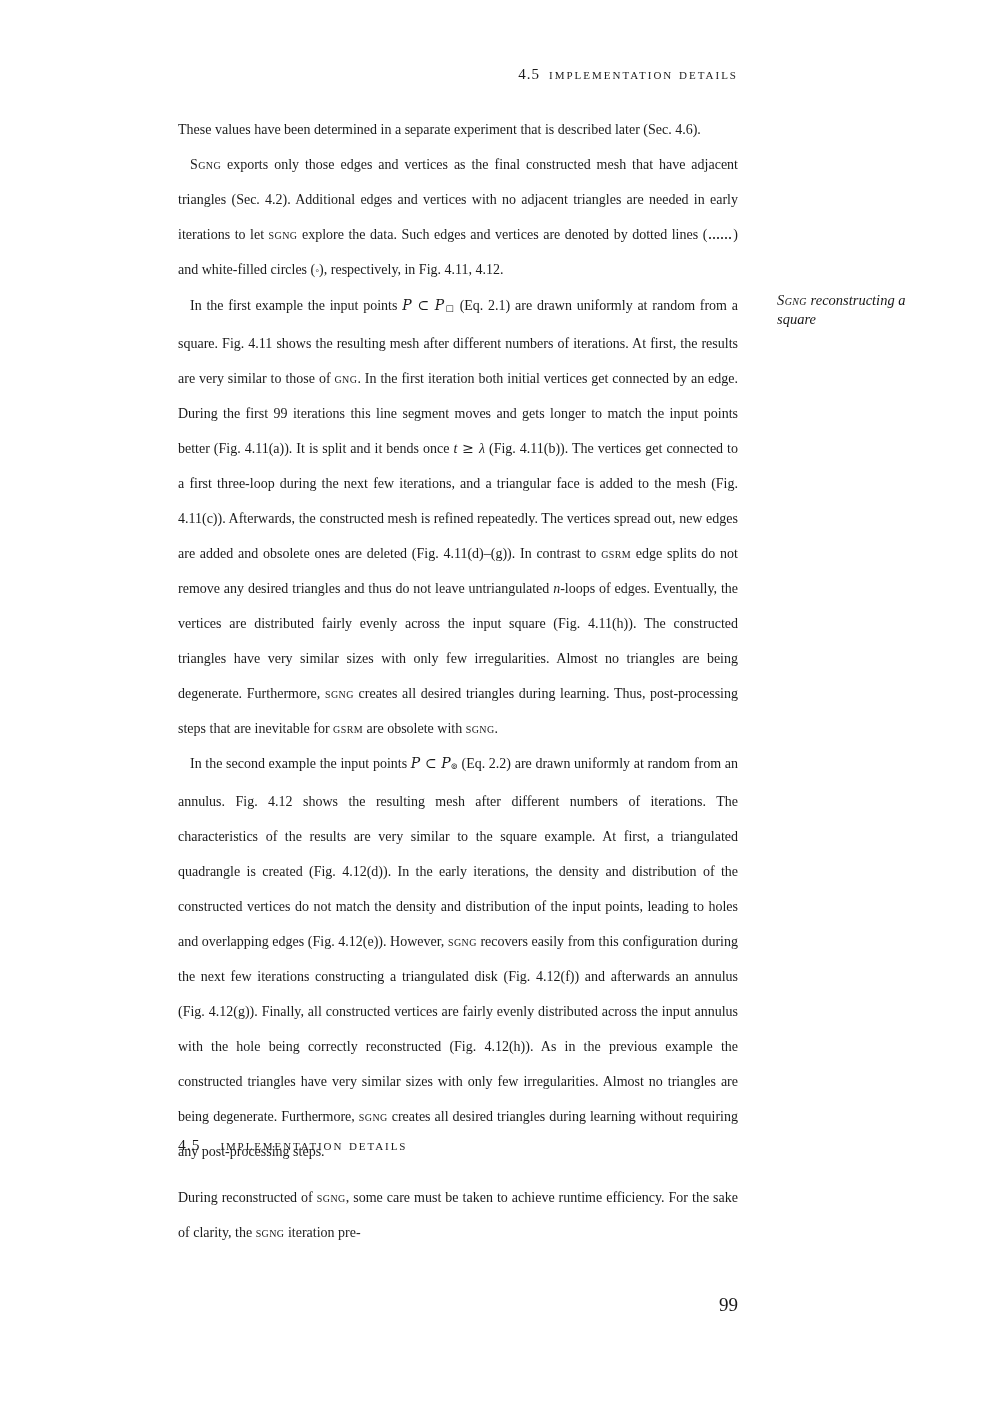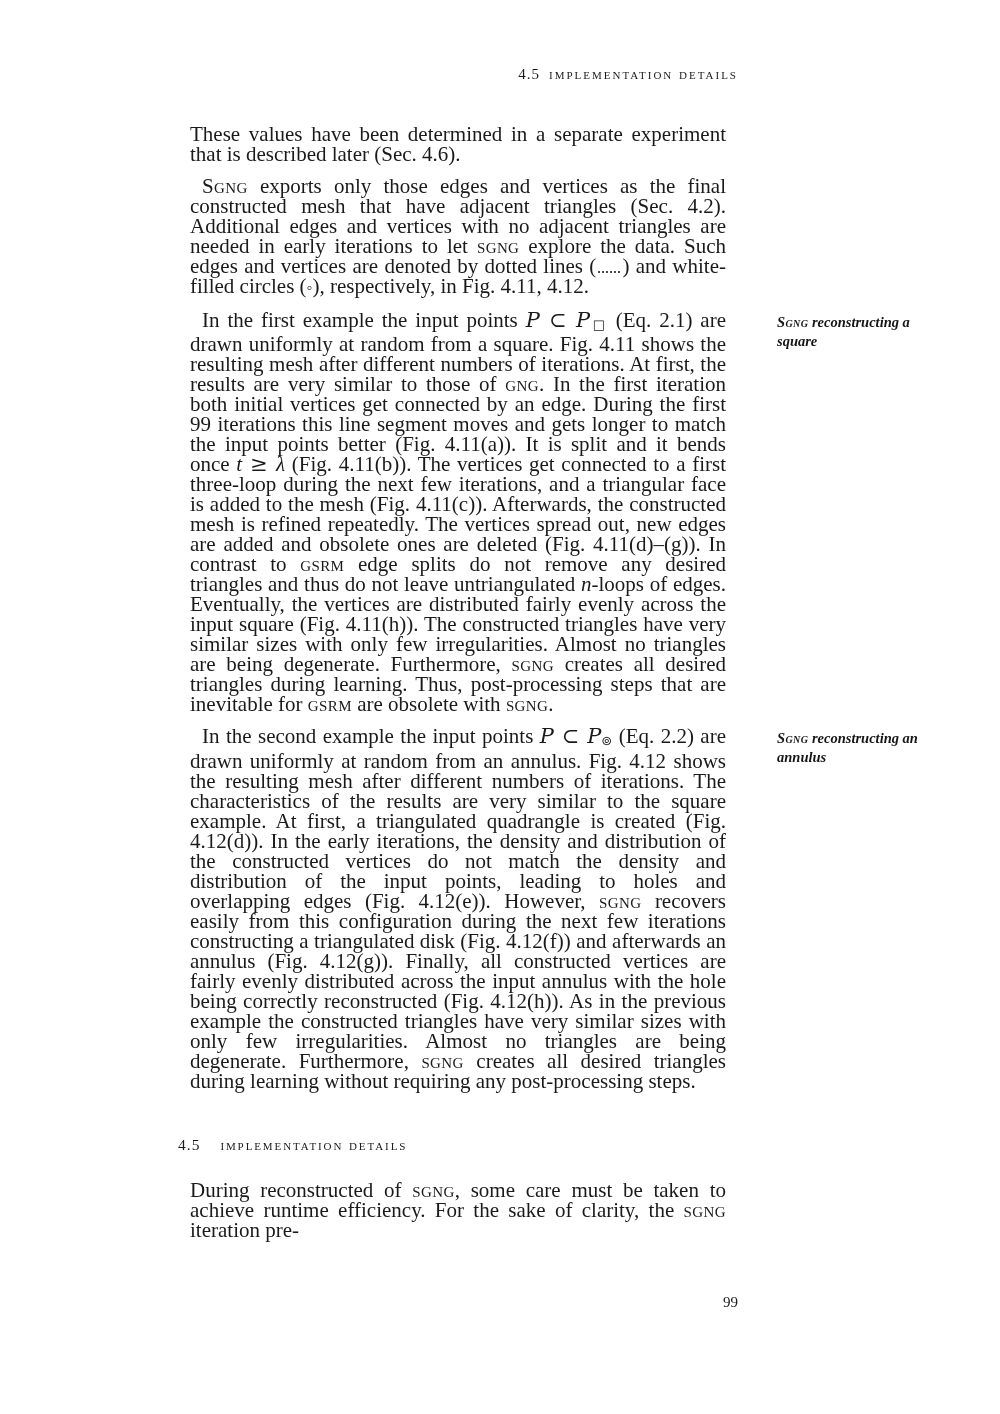--- a/index.html
+++ b/index.html
@@ -24,40 +24,39 @@
   }
   .head-num { letter-spacing: 1px; margin-right: 9px; }
   .smallcaps { font-variant: small-caps; }
   .text-block {
     position: absolute;
     top: 112px;
     left: 178px;
     width: 560px;
   }
   .para {
-    margin: 12px;
-    font-size: 21px;
-    line-height: 20px;
+    margin: 0;
+    font-size: 14px;
+    line-height: 35px;
     text-align: justify;
     text-indent: 12px;
   }
   .para.noindent { text-indent: 0; }
   .para-wrap { position: relative; }
   .margin-note {
     position: absolute;
     top: 3px;
     left: 599px;
     width: 150px;
     font-size: 14.5px;
     line-height: 19px;
     font-style: italic;
     text-align: left;
     text-indent: 0;
     color: #161616;
-    font-weight: bold;
   }
   .bottom-block {
     position: absolute;
     top: 1136px;
     left: 178px;
     width: 560px;
   }
   .section-heading {
     margin: 0;
     font-size: 15.5px;
@@ -66,21 +65,21 @@
     white-space: nowrap;
   }
   .sec-num { margin-right: 20px; letter-spacing: 1px; }
   .bottom-block .para { margin-top: 26px; }
   .page-number {
     position: absolute;
     top: 1294px;
     left: 178px;
     width: 560px;
     text-align: right;
-    font-size: 15px;
+    font-size: 19px;
   }
   
   .seg-sc { font-variant: small-caps; letter-spacing: 0.4px; }
   .seg-it { font-style: italic; }
   .seg-mathcal { font-style: italic; font-family: "DejaVu Serif", serif; }
   .seg-math { font-family: "DejaVu Serif", "DejaVu Sans", serif; }
   .seg-msub {
     font-size: 0.62em;
     vertical-align: -0.12em;
     font-family: "DejaVu Sans", "DejaVu Serif", sans-serif;
@@ -107,21 +106,20 @@
     <p class="para noindent"><span>These values have been determined in a separate experiment that is described later (Sec. 4.6).</span></p>
     <p class="para"><span class="seg-sc">Sgng</span><span> exports only those edges and vertices as the final constructed mesh that have adjacent triangles (Sec. 4.2).  Additional edges and vertices with no adjacent triangles are needed in early iterations to let </span><span class="seg-sc">sgng</span><span> explore the data. Such edges and vertices are denoted by dotted lines (</span><span class="seg-dotline"></span><span>) and white-filled circles (</span><span class="seg-circ">◦</span><span>), respectively, in Fig. 4.11, 4.12.</span></p>
 
     <div class="para-wrap">
       <p class="para"><span>In the first example the input points </span><span class="seg-mathcal">P</span><span class="seg-math"> ⊂ </span><span class="seg-mathcal">P</span><span class="seg-msub">□</span><span> (Eq. 2.1) are drawn uniformly at random from a square.  Fig. 4.11 shows the resulting mesh after different numbers of iterations. At first, the results are very similar to those of </span><span class="seg-sc">gng</span><span>. In the first iteration both initial vertices get connected by an edge. During the first 99 iterations this line segment moves and gets longer to match the input points better (Fig. 4.11(a)). It is split and it bends once </span><span class="seg-it">t</span><span class="seg-math"> ≥ </span><span class="seg-it">λ</span><span> (Fig. 4.11(b)).  The vertices get connected to a first three-loop during the next few iterations, and a triangular face is added to the mesh (Fig. 4.11(c)).  Afterwards, the constructed mesh is refined repeatedly. The vertices spread out, new edges are added and obsolete ones are deleted (Fig. 4.11(d)–(g)). In contrast to </span><span class="seg-sc">gsrm</span><span> edge splits do not remove any desired triangles and thus do not leave untriangulated </span><span class="seg-it">n</span><span>-loops of edges. Eventually, the vertices are distributed fairly evenly across the input square (Fig. 4.11(h)). The constructed triangles have very similar sizes with only few irregularities.  Almost no triangles are being degenerate. Furthermore, </span><span class="seg-sc">sgng</span><span> creates all desired triangles during learning.  Thus, post-processing steps that are inevitable for </span><span class="seg-sc">gsrm</span><span> are obsolete with </span><span class="seg-sc">sgng</span><span>.</span></p>
       <aside class="margin-note"><span class="seg-sc">Sgng</span><span> reconstructing a square</span></aside>
     </div>
 
     <div class="para-wrap">
       <p class="para"><span>In the second example the input points </span><span class="seg-mathcal">P</span><span class="seg-math"> ⊂ </span><span class="seg-mathcal">P</span><span class="seg-msub">⊚</span><span> (Eq.  2.2) are drawn uniformly at random from an annulus.  Fig. 4.12 shows the resulting mesh after different numbers of iterations. The characteristics of the results are very similar to the square example.  At first, a triangulated quadrangle is created (Fig. 4.12(d)). In the early iterations, the density and distribution of the constructed vertices do not match the density and distribution of the input points, leading to holes and overlapping edges (Fig. 4.12(e)).  However, </span><span class="seg-sc">sgng</span><span> recovers easily from this configuration during the next few iterations constructing a triangulated disk (Fig. 4.12(f)) and afterwards an annulus (Fig. 4.12(g)). Finally, all constructed vertices are fairly evenly distributed across the input annulus with the hole being correctly reconstructed (Fig. 4.12(h)).  As in the previous example the constructed triangles have very similar sizes with only few irregularities.  Almost no triangles are being degenerate. Furthermore, </span><span class="seg-sc">sgng</span><span> creates all desired triangles during learning without requiring any post-processing steps.</span></p>
-      <aside class="margin-note"><span class="seg-sc">Sgng</span><span> reconstructing an annulus</span></aside>
     </div>
   </main>
 
   <section class="bottom-block">
     <h2 class="section-heading">
       <span class="sec-num">4.5</span><span class="smallcaps">implementation details</span>
     </h2>
     <p class="para noindent"><span>During reconstructed of </span><span class="seg-sc">sgng</span><span>, some care must be taken to achieve runtime efficiency.  For the sake of clarity, the </span><span class="seg-sc">sgng</span><span> iteration pre-</span></p>
   </section>
 

